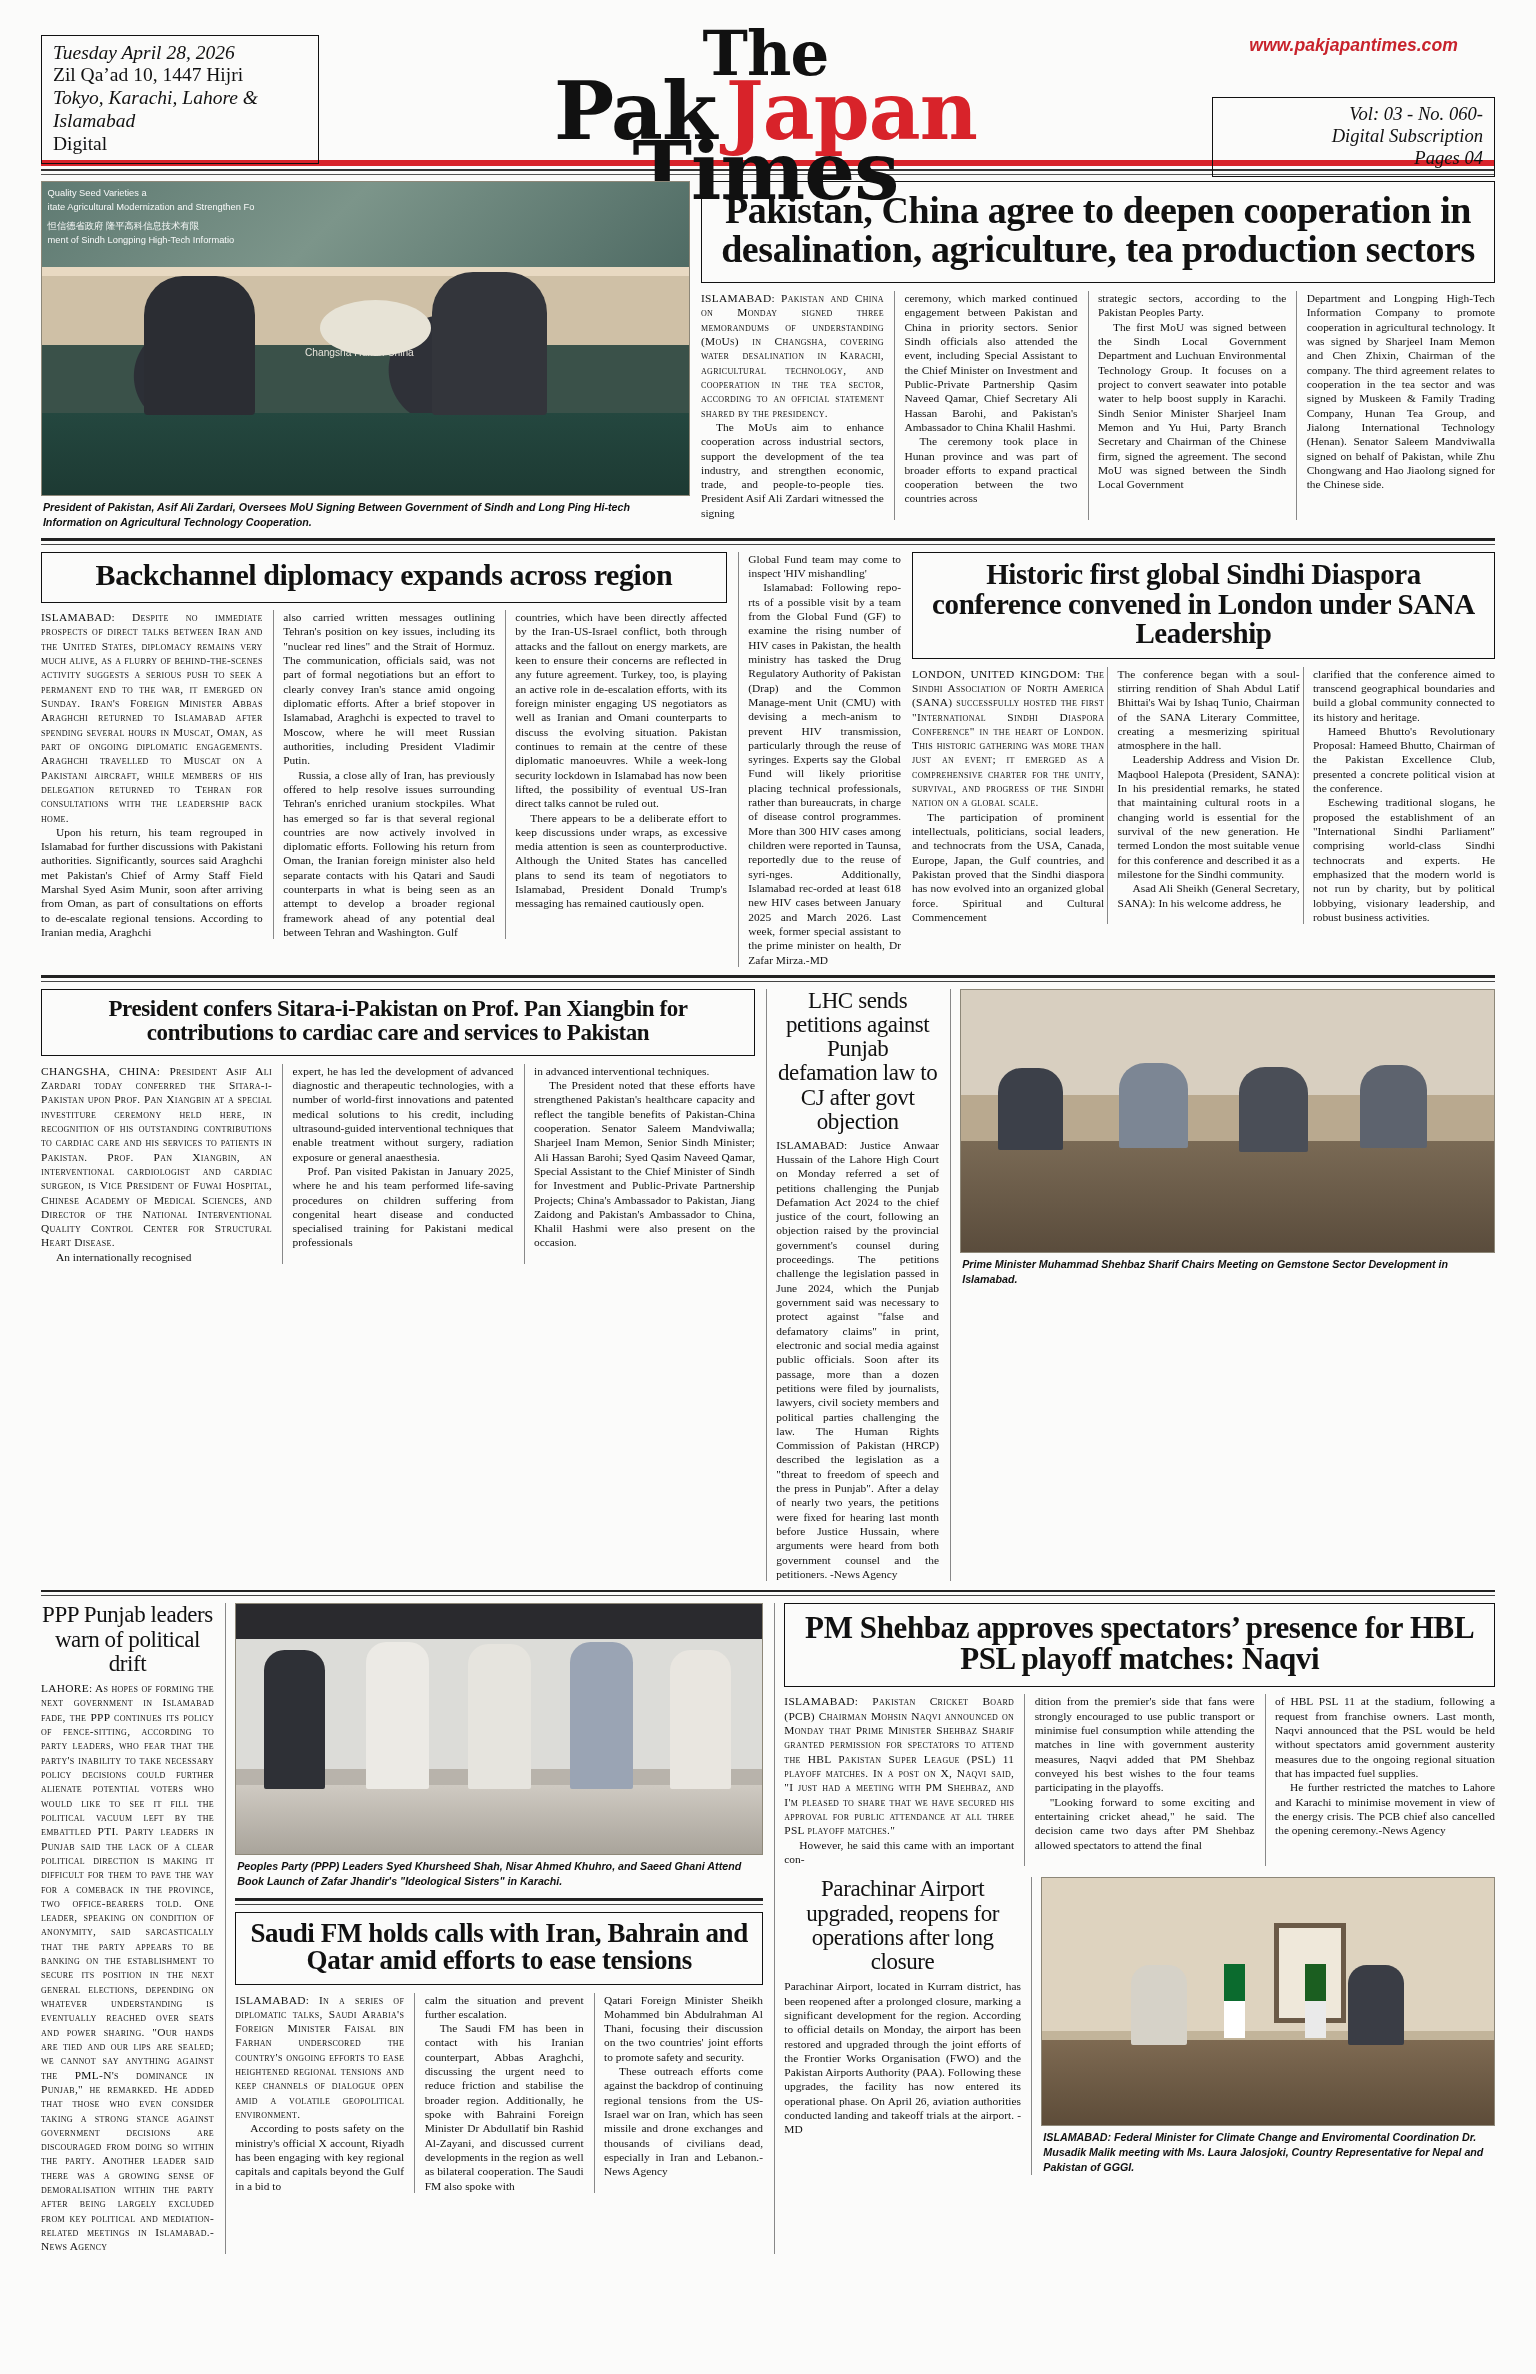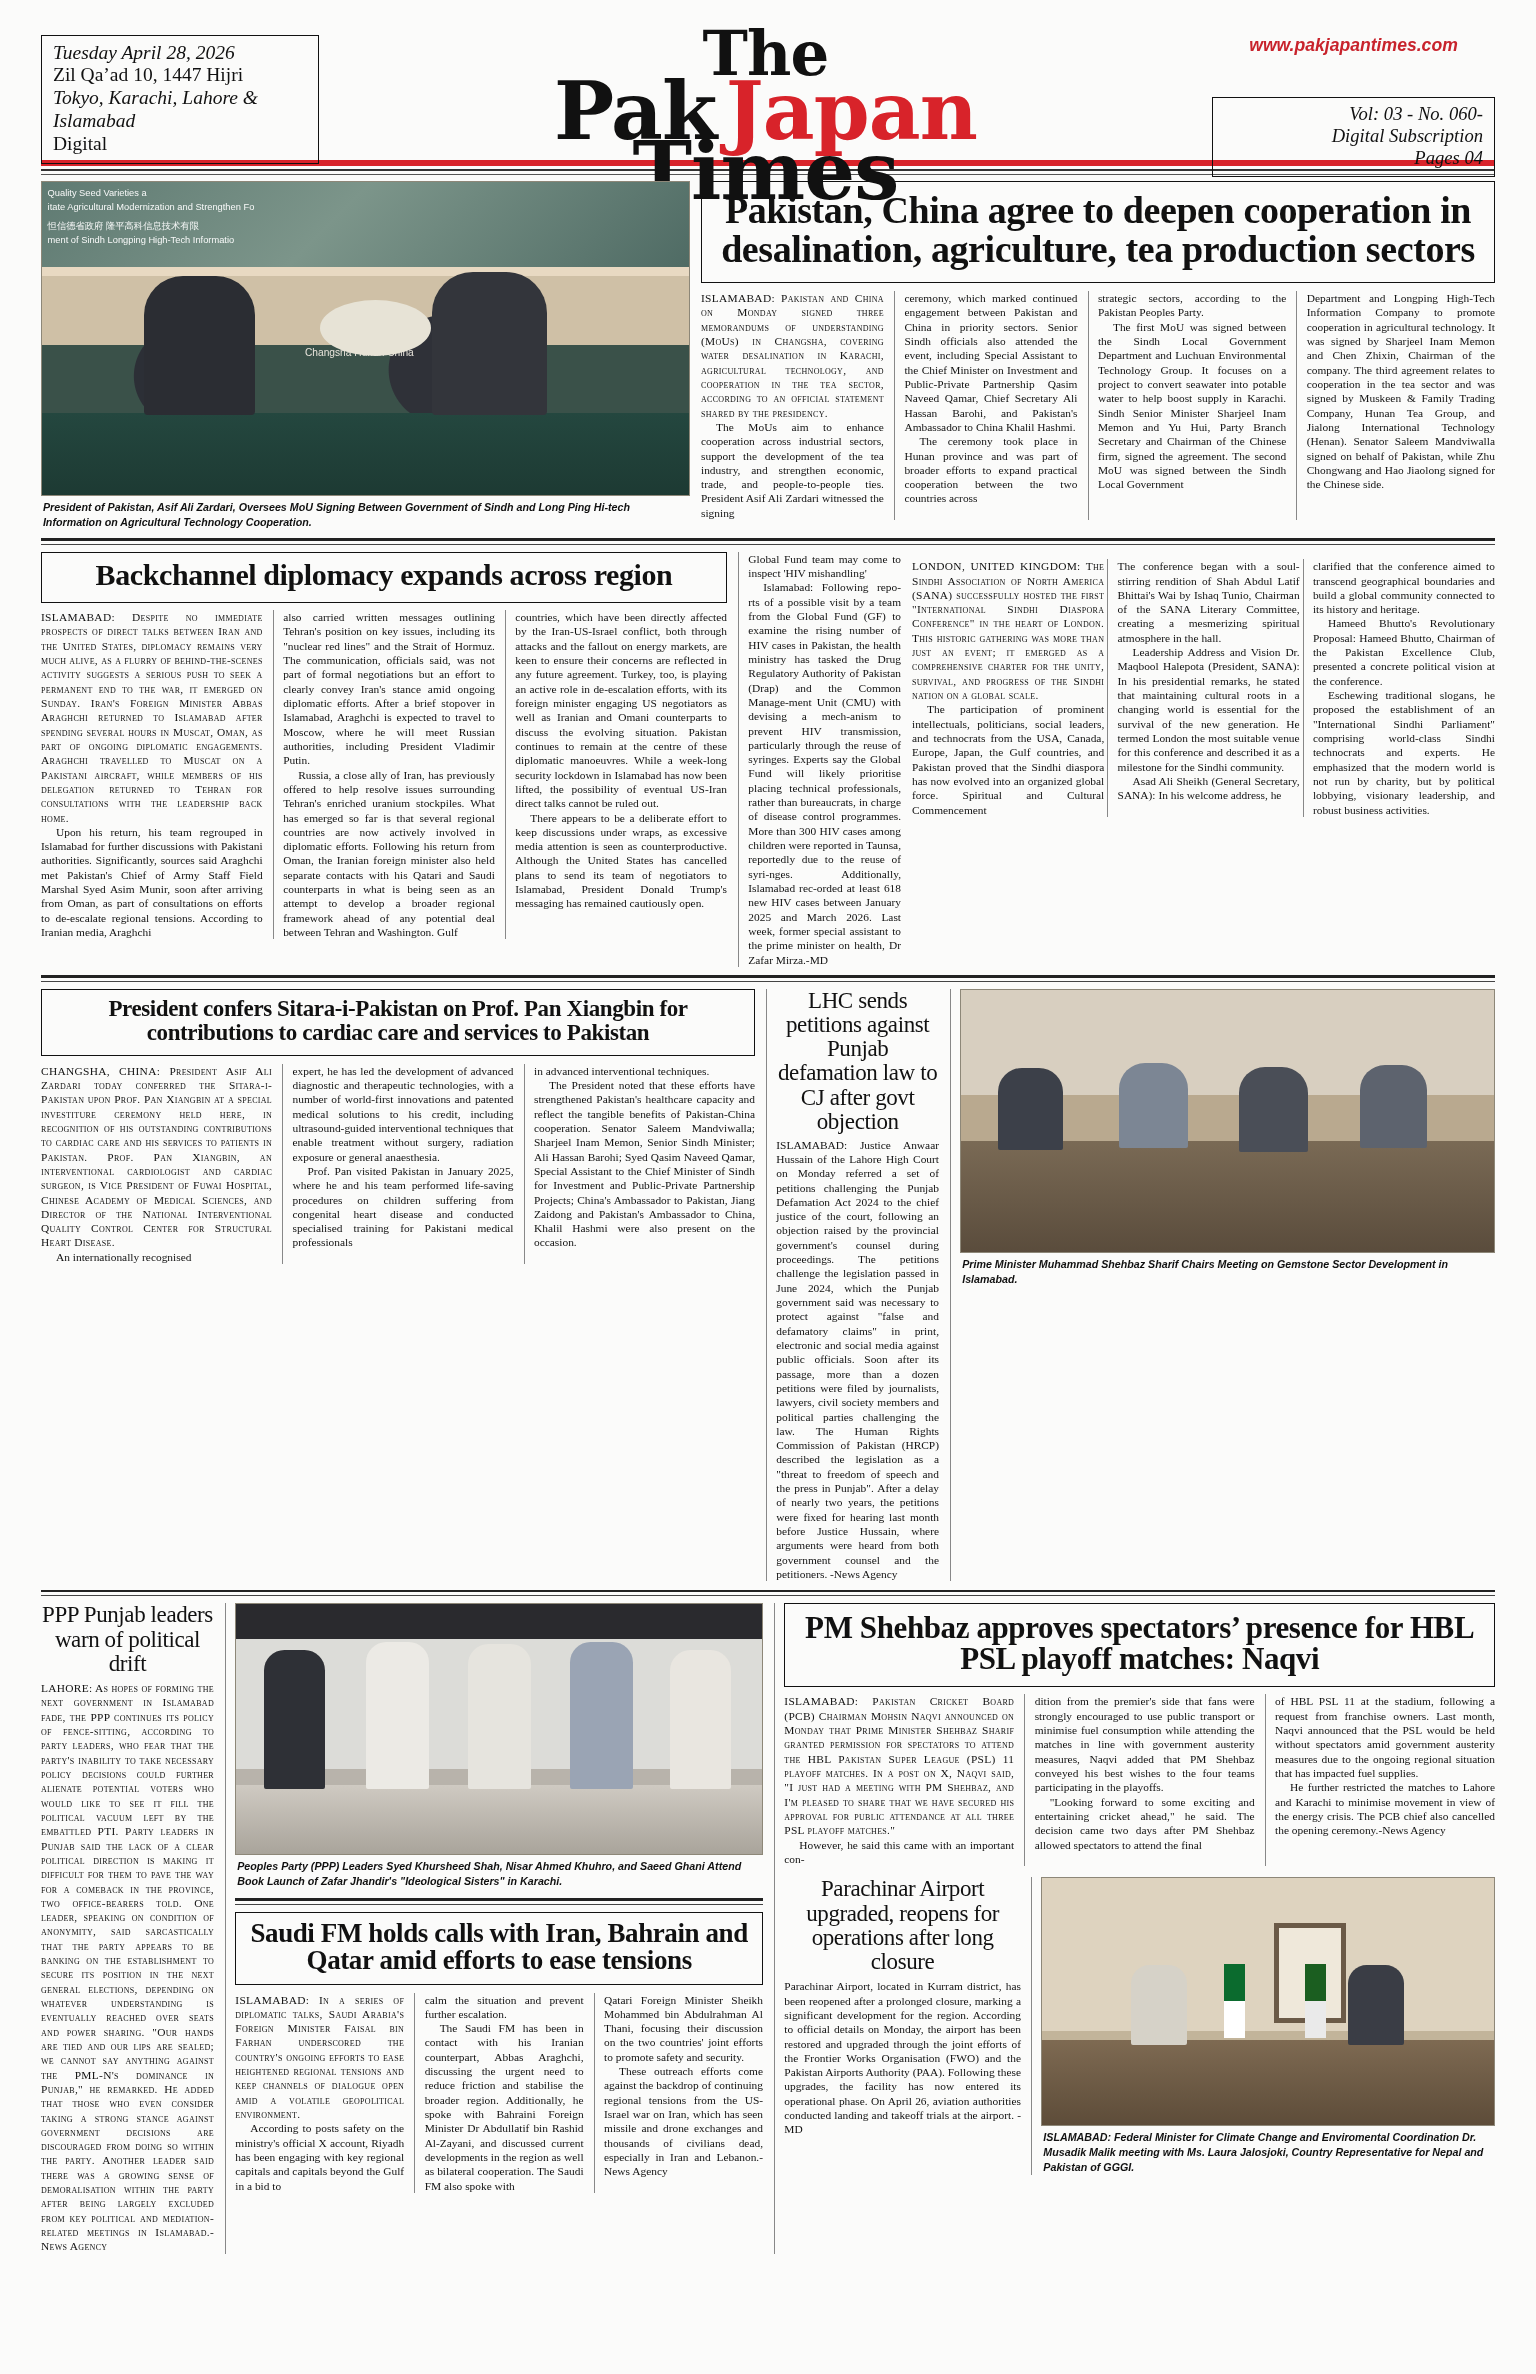--- a/index.html
+++ b/index.html
@@ -189,20 +189,23 @@
         </div>
       </div>
     </div>
 
     <div class="body-txt vrule" style="width:163px;padding-left:9.3px">
       <p class="first">Global Fund team may come to inspect 'HIV mishandling'</p>
       <p>Islamabad: Following repo-rts of a possible visit by a team from the Global Fund (GF) to examine the rising number of HIV cases in Pakistan, the health ministry has tasked the Drug Regulatory Authority of Pakistan (Drap) and the Common Manage-ment Unit (CMU) with devising a mech-anism to prevent HIV transmission, particularly through the reuse of syringes. Experts say the Global Fund will likely prioritise placing technical professionals, rather than bureaucrats, in charge of disease control programmes. More than 300 HIV cases among children were reported in Taunsa, reportedly due to the reuse of syri-nges. Additionally, Islamabad rec-orded at least 618 new HIV cases between January 2025 and March 2026. Last week, former special assistant to the prime minister on health, Dr Zafar Mirza.-MD</p>
     </div>
 
     <div style="flex:1">
+      <div class="hl-box" style="padding:7.4px 11px 9.3px 11px">
+        <div class="hl" style="font-size:29px;">Historic first global Sindhi Diaspora conference convened in London under SANA Leadership</div>
+      </div>
       <div style="display:flex;gap:3px;margin-top:7.4px;">
         <div class="body-txt" style="width:33.3%">
           <p class="first"><span class="dl">LONDON, UNITED KINGDOM: The Sindhi Association of North America (SANA) successfully hosted the first "International Sindhi Diaspora Conference" in the heart of London. This historic gathering was more than just an event; it emerged as a comprehensive charter for the unity, survival, and progress of the Sindhi nation on a global scale.</span></p>
           <p>The participation of prominent intellectuals, politicians, social leaders, and technocrats from the USA, Canada, Europe, Japan, the Gulf countries, and Pakistan proved that the Sindhi diaspora has now evolved into an organized global force. Spiritual and Cultural Commencement</p>
         </div>
         <div class="body-txt vrule" style="width:33.3%;padding-left:9.3px">
           <p class="first">The conference began with a soul-stirring rendition of Shah Abdul Latif Bhittai's Wai by Ishaq Tunio, Chairman of the SANA Literary Committee, creating a mesmerizing spiritual atmosphere in the hall.</p>
           <p>Leadership Address and Vision Dr. Maqbool Halepota (President, SANA): In his presidential remarks, he stated that maintaining cultural roots in a changing world is essential for the survival of the new generation. He termed London the most suitable venue for this conference and described it as a milestone for the Sindhi community.</p>
           <p>Asad Ali Sheikh (General Secretary, SANA): In his welcome address, he</p>
         </div>

